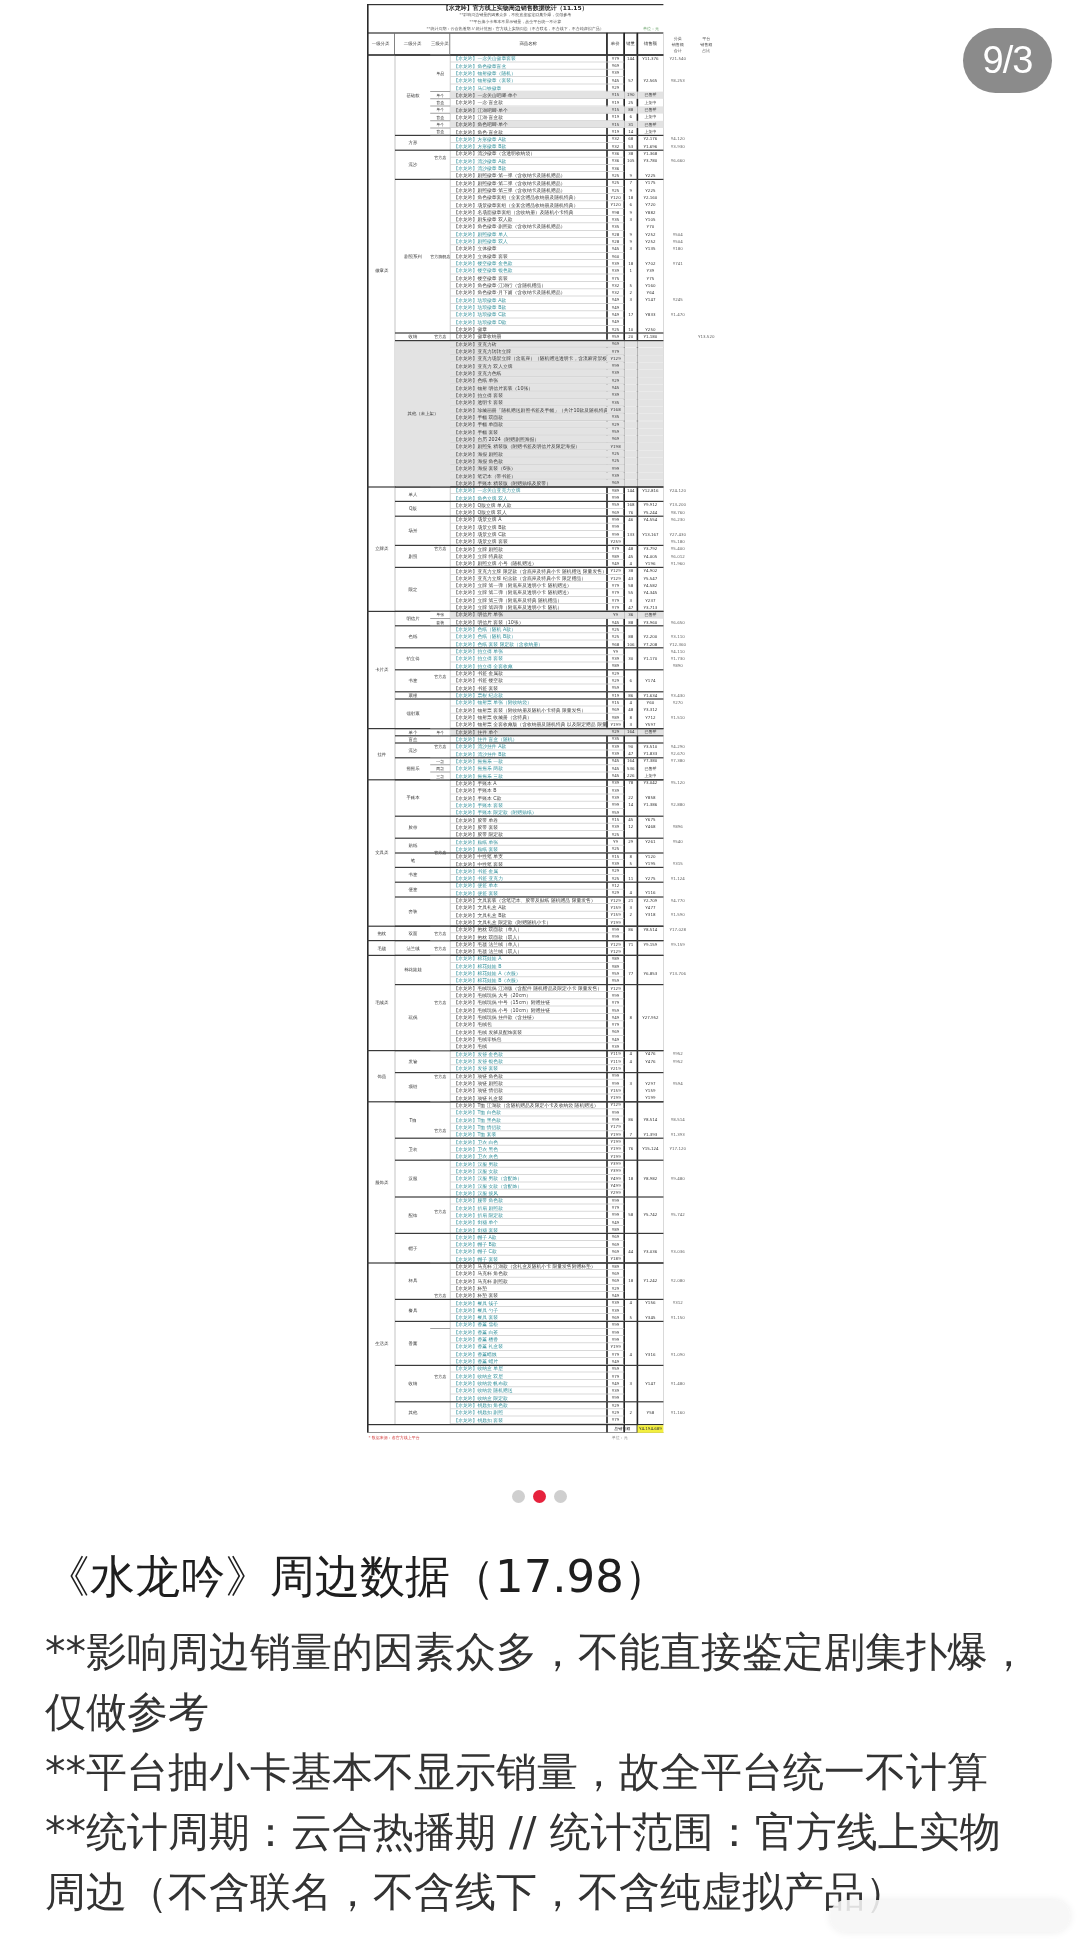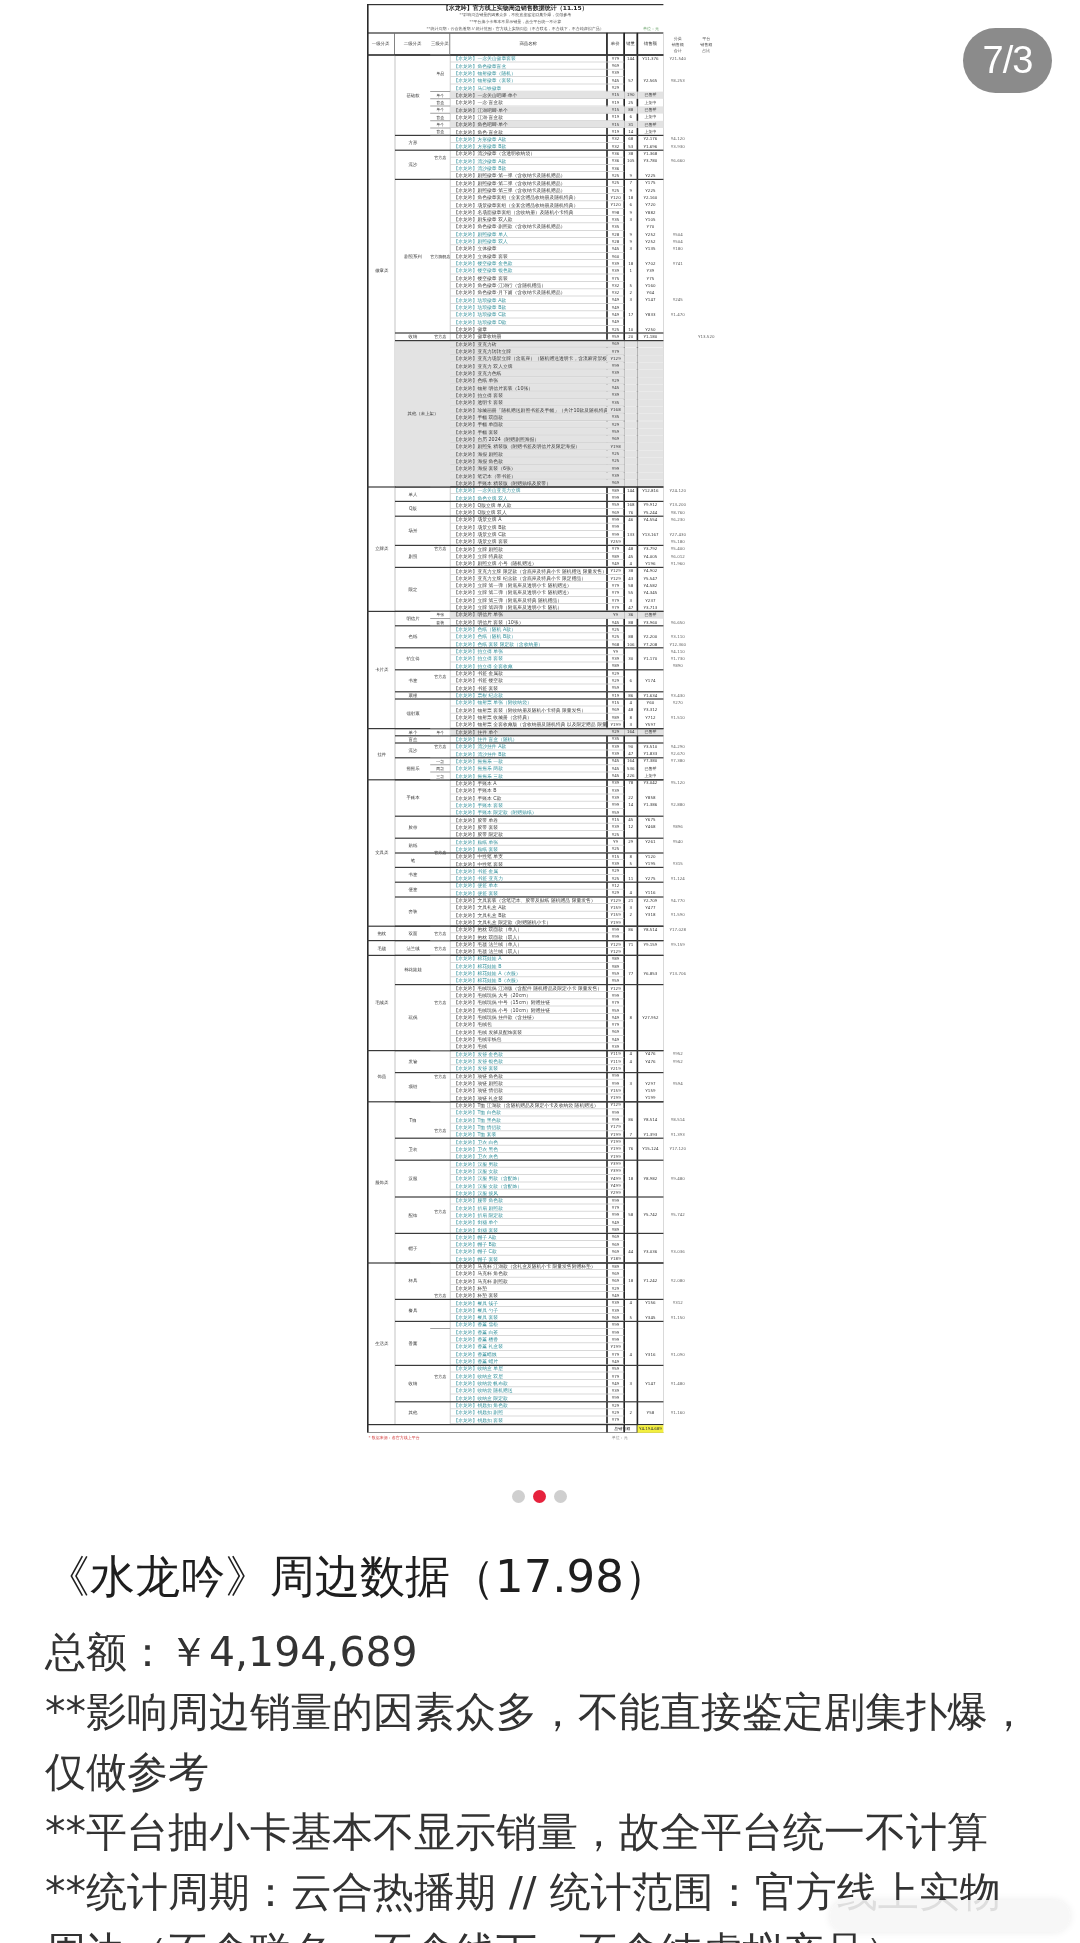--- a/index.html
+++ b/index.html
@@ -1948,29 +1948,28 @@
       <div class="merge m-c3" style="top: 3147px; height: 164.7px;">
         <span>官方店</span>
       </div>
       <div class="hline thin" style="left: 158px; width: 50px; top: 3145.5px;"></div>
       <div class="merge m-c3" style="top: 3311.7px; height: 237.9px;">
         <span>官方店</span>
       </div>
       <div class="hline thin" style="left: 158px; width: 50px; top: 3310.2px;"></div>
     </div>
 
-  <div class="badge">7/3</div>
+  <div class="badge">9/3</div>
 </div>
 
 <div class="dots">
   <div class="dot"></div>
   <div class="dot active"></div>
   <div class="dot"></div>
 </div>
 
 <div class="post-title">《水龙吟》周边数据（17.98）</div>
 <div class="post-body">
-  <p>总额：￥4,194,689</p>
   <p>**影响周边销量的因素众多，不能直接鉴定剧集扑爆，仅做参考</p>
   <p>**平台抽小卡基本不显示销量，故全平台统一不计算</p>
   <p>**统计周期：云合热播期 // 统计范围：官方线上实物周边（不含联名，不含线下，不含纯虚拟产品）</p>
 </div>
 <div class="watermark"></div>
 
 </body></html>

